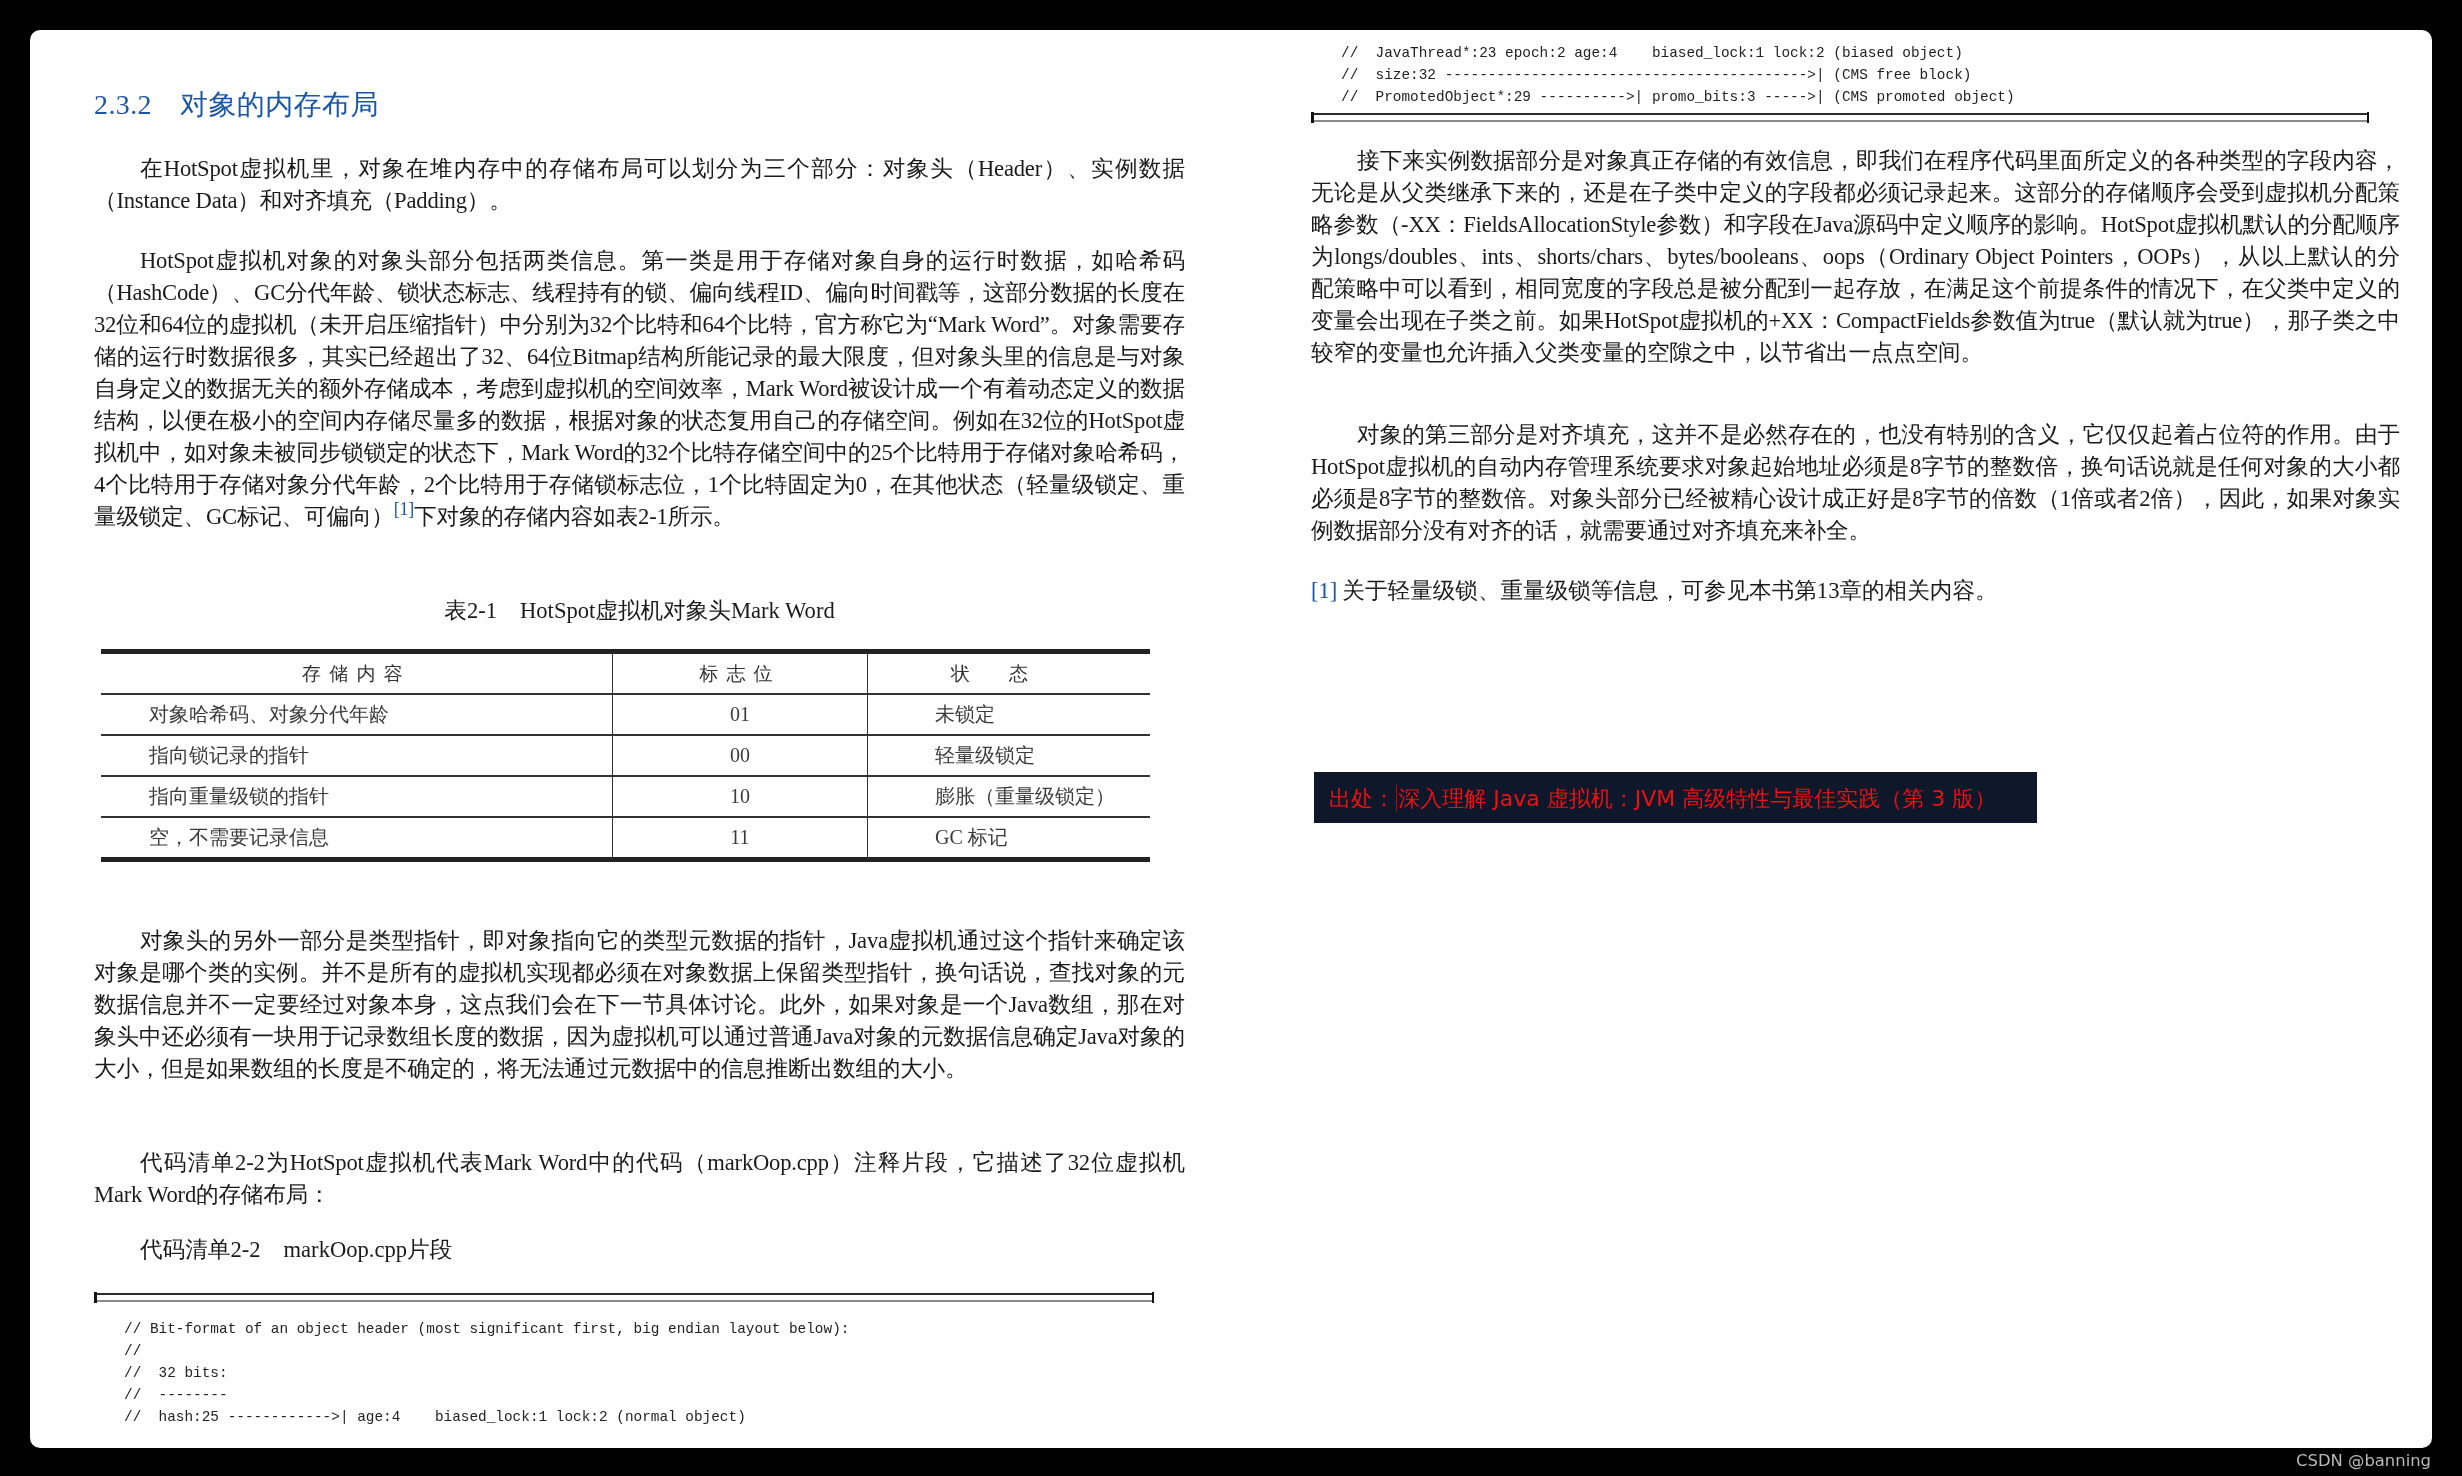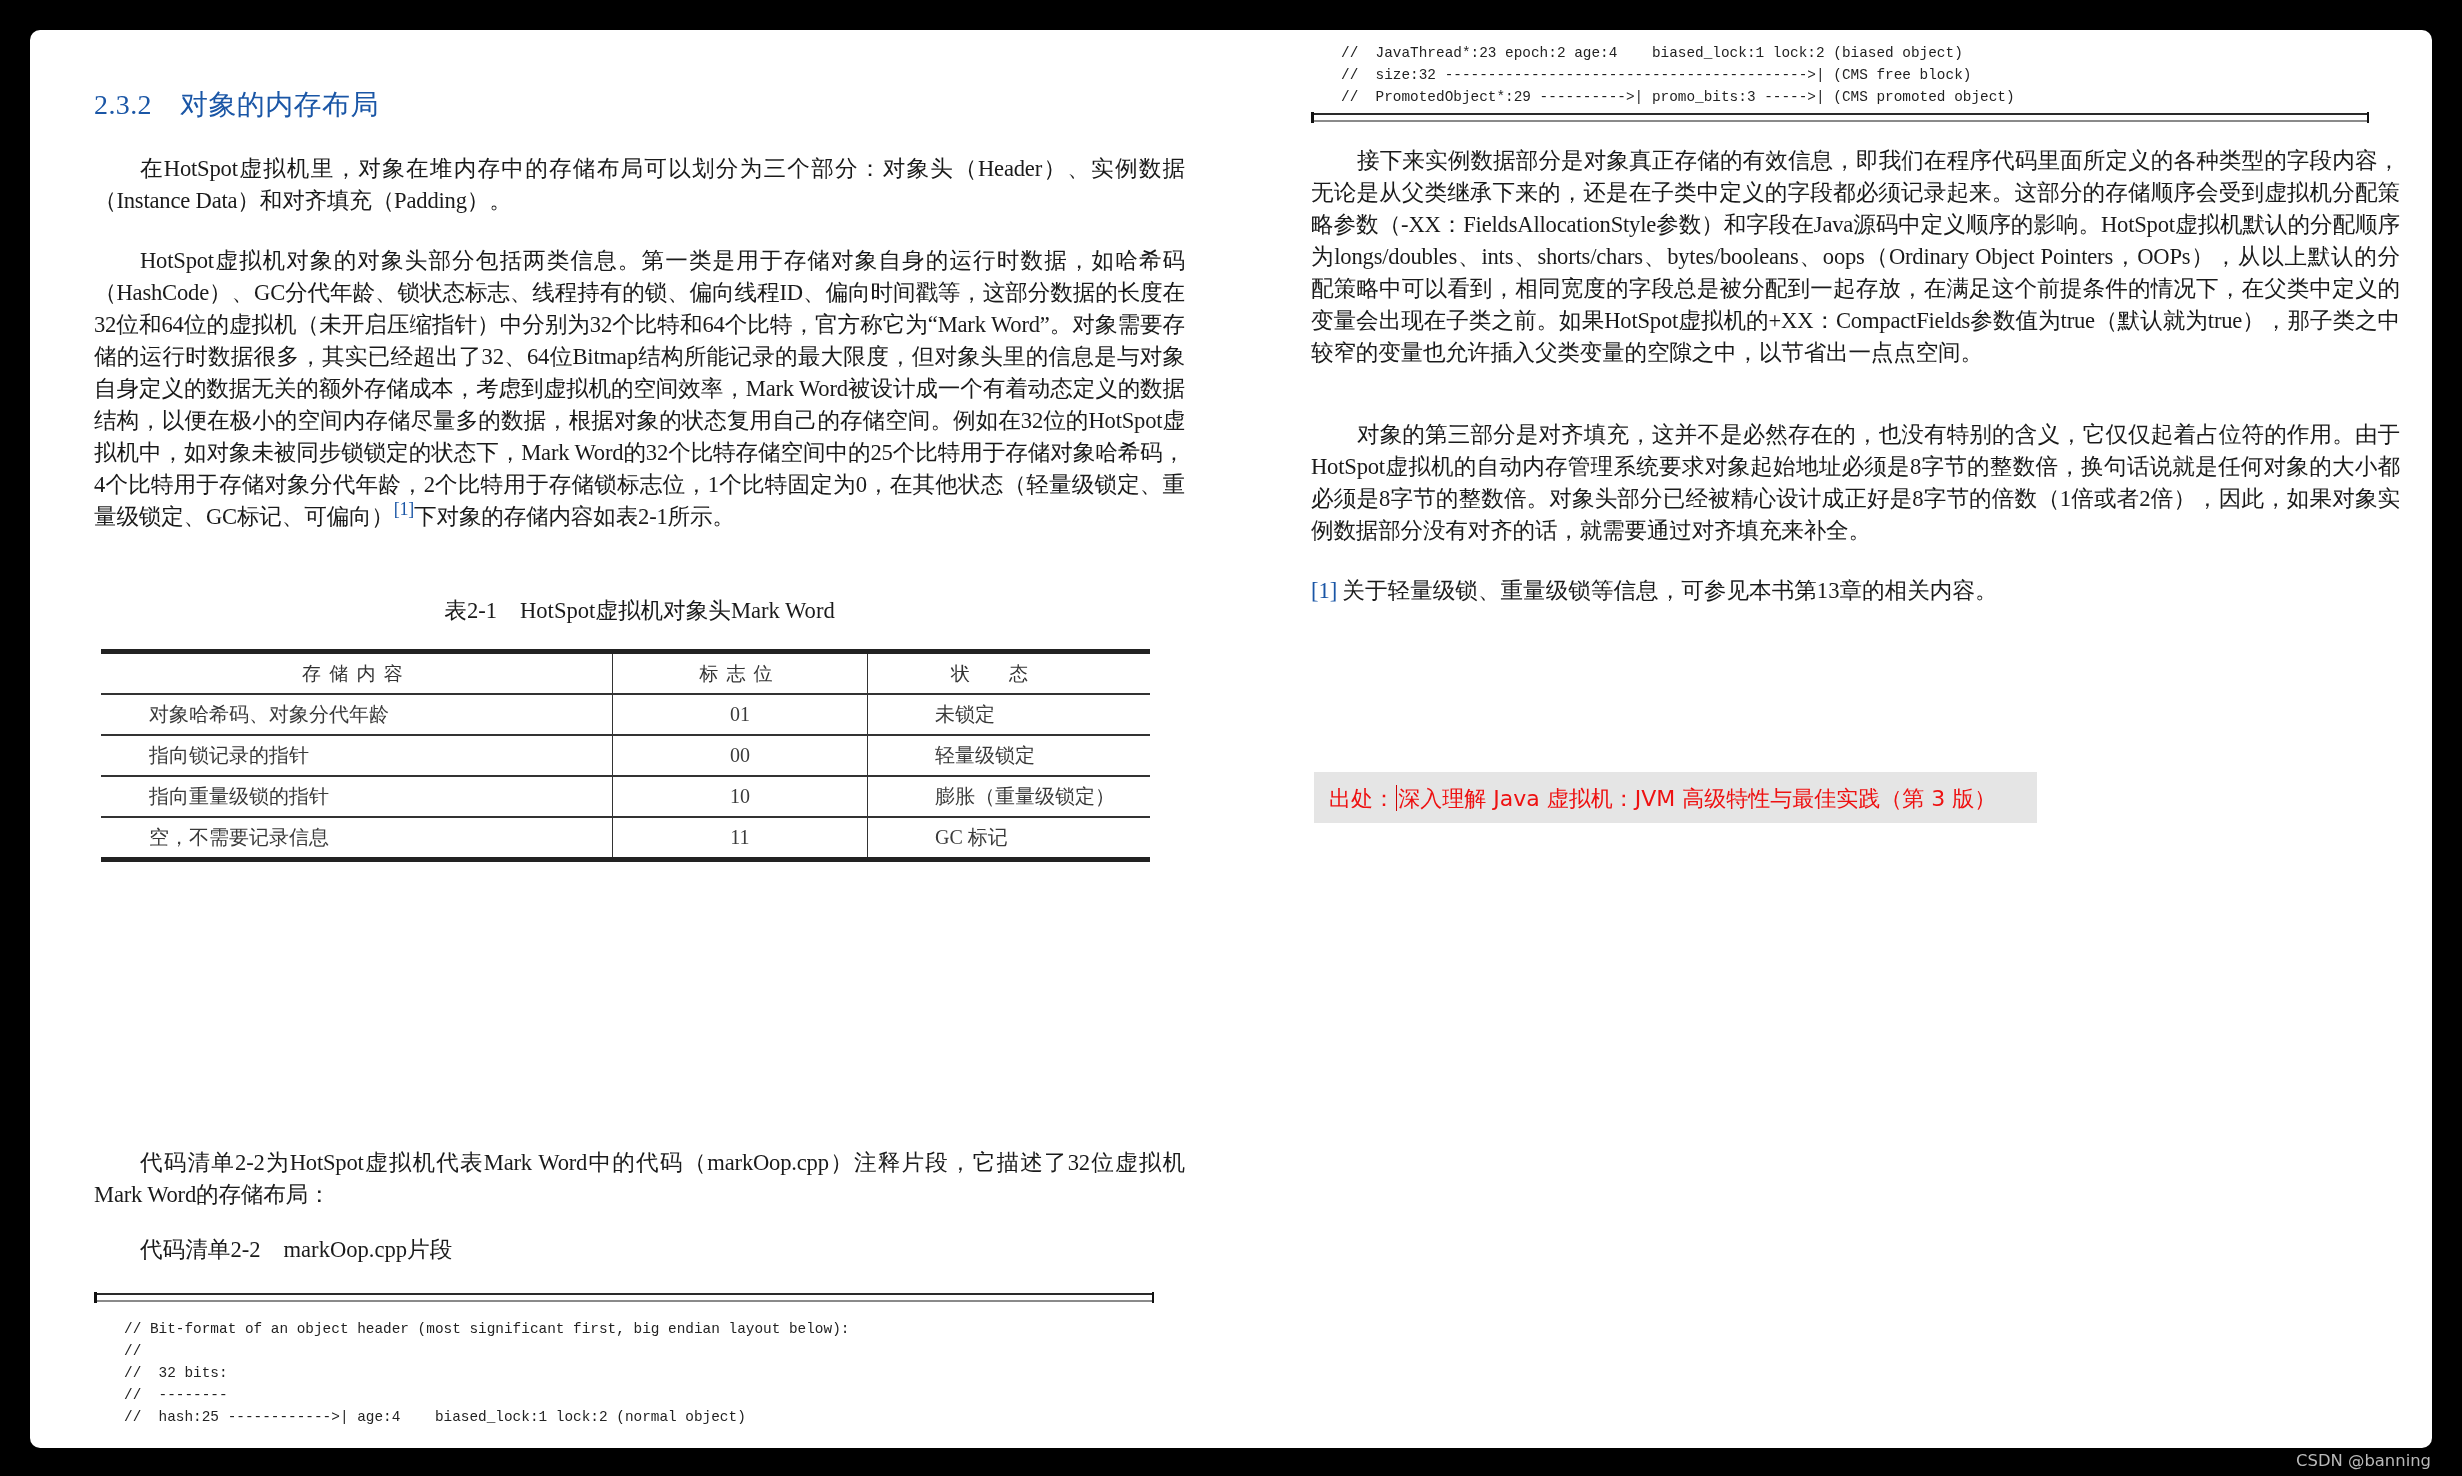--- a/index.html
+++ b/index.html
@@ -137,21 +137,21 @@
     color: #1a1a1a;
   }
   .footnote .fn-mark { color: #1a56a6; margin-right: 5px; }
 
   .source-box {
     position: absolute;
     left: 1284px;
     top: 742px;
     width: 723px;
     height: 51px;
-    background: #e5e5e5;
+    background: #0f172a;
   }
   .source-text {
     position: absolute;
     left: 15px;
     top: 11.5px;
     font-family: "DejaVu Sans", "Liberation Sans", sans-serif;
     font-size: 22px;
     color: #ee1111;
     white-space: nowrap;
   }
@@ -211,20 +211,21 @@
       <td class="c3">膨胀（重量级锁定）</td>
     </tr>
     <tr>
       <td class="c1">空，不需要记录信息</td>
       <td class="c2">11</td>
       <td class="c3">GC 标记</td>
     </tr>
   </tbody>
     </table>
 
+  <p class="para" style="left:64px; top:895px; width:1091px;">对象头的另外一部分是类型指针，即对象指向它的类型元数据的指针，Java虚拟机通过这个指针来确定该对象是哪个类的实例。并不是所有的虚拟机实现都必须在对象数据上保留类型指针，换句话说，查找对象的元数据信息并不一定要经过对象本身，这点我们会在下一节具体讨论。此外，如果对象是一个Java数组，那在对象头中还必须有一块用于记录数组长度的数据，因为虚拟机可以通过普通Java对象的元数据信息确定Java对象的大小，但是如果数组的长度是不确定的，将无法通过元数据中的信息推断出数组的大小。</p>
 
   <p class="para" style="left:64px; top:1117px; width:1091px;">代码清单2-2为HotSpot虚拟机代表Mark Word中的代码（markOop.cpp）注释片段，它描述了32位虚拟机Mark Word的存储布局：</p>
 
   <p class="listing-title" style="left:110px; top:1204px;"><span>代码清单2-2</span><span class="caption-gap">markOop.cpp片段</span></p>
 
   <div class="rule-double" style="left:64px; top:1263px; width:1060px;"></div>
 
   <pre class="code" style="left:94px; top:1288px;"><span>// Bit-format of an object header (most significant first, big endian layout below):</span>
 <span>//</span>
 <span>//  32 bits:</span>

